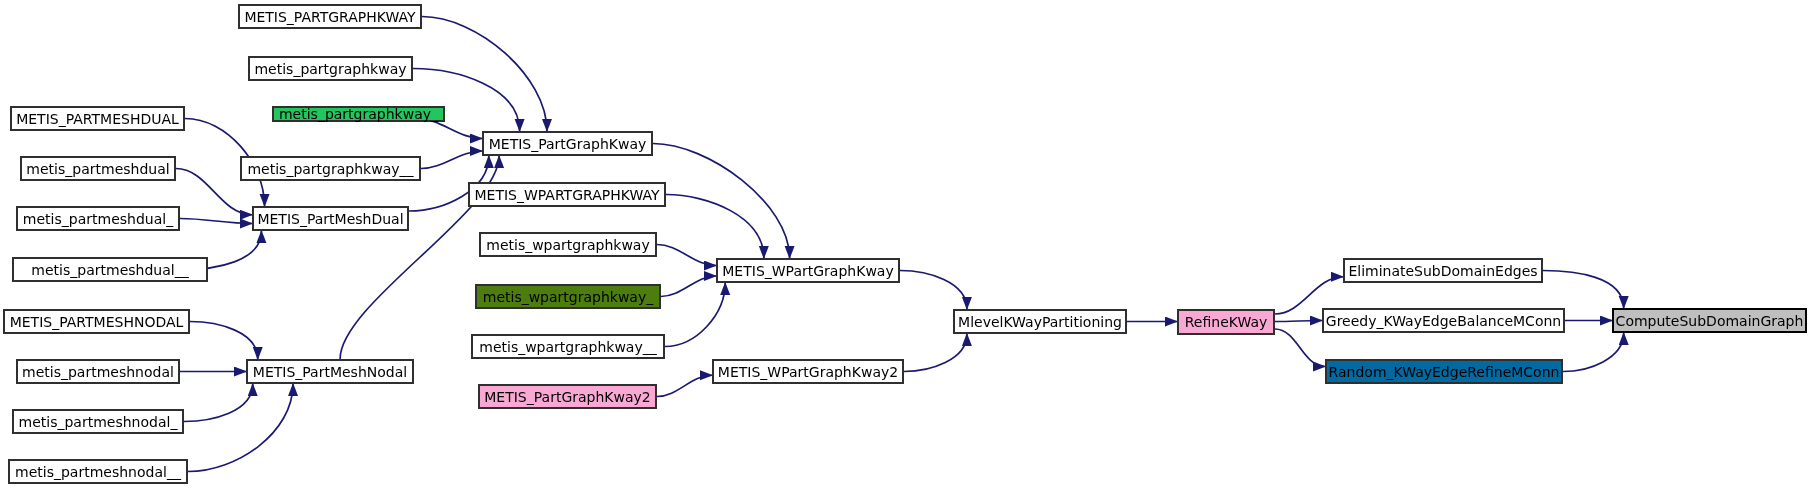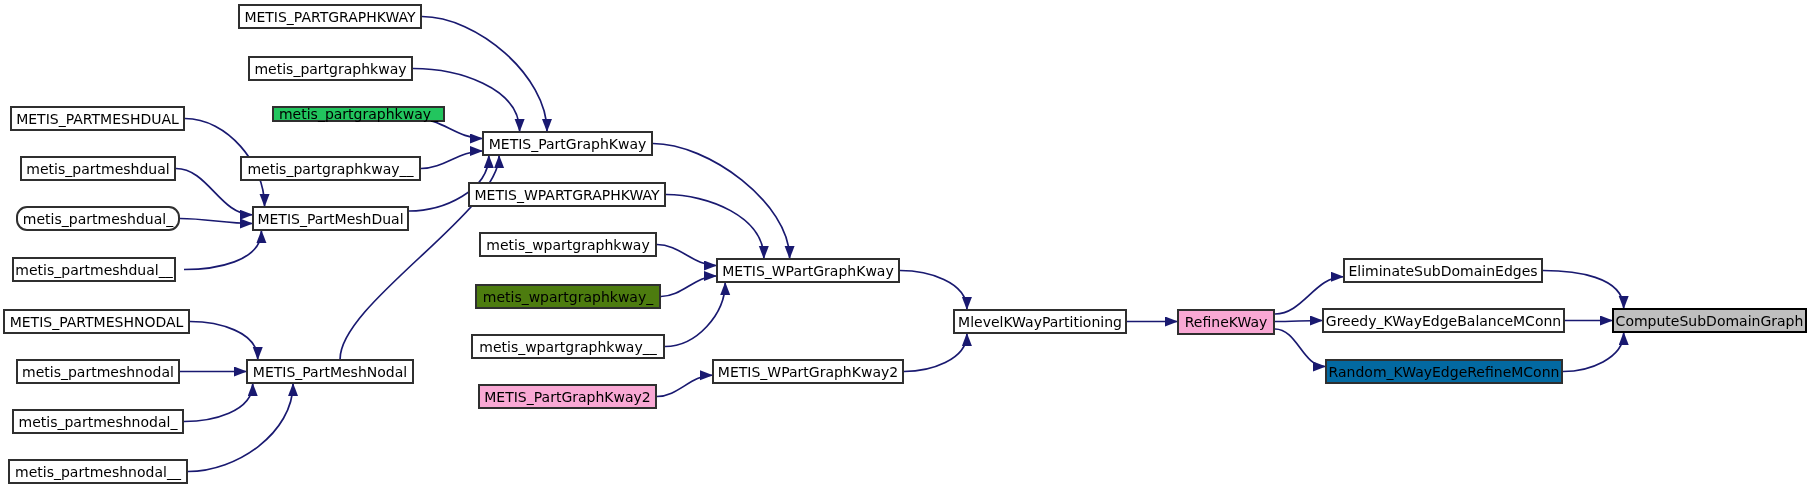--- a/index.html
+++ b/index.html
@@ -74,22 +74,22 @@
         <path d="M 1563 371.5 C 1588.6714424835004 371.5, 1623.7 358.6714424835005, 1623.7 333" class="gedge" stroke="#191970" marker-end="url(#arrow)"></path>
       </g>
   </svg>
   <div id="node-layer">
       <div class="gnode" style="left: 238px; top: 4px; width: 184px; height: 25px; background: rgb(255, 255, 255); border-color: rgb(47, 47, 47);">METIS_PARTGRAPHKWAY</div>
       <div class="gnode" style="left: 248px; top: 56px; width: 165px; height: 25px; background: rgb(255, 255, 255); border-color: rgb(47, 47, 47);">metis_partgraphkway</div>
       <div class="gnode" style="left: 244px; top: 106px; width: 173px; height: 16px; background: #22c55e; border-color: rgb(47, 47, 47); margin-left: 28px;">metis_partgraphkway_</div>
       <div class="gnode" style="left: 240px; top: 156px; width: 181px; height: 25px; background: rgb(255, 255, 255); border-color: rgb(47, 47, 47);">metis_partgraphkway__</div>
       <div class="gnode" style="left: 10px; top: 106px; width: 175px; height: 25px; background: rgb(255, 255, 255); border-color: rgb(47, 47, 47);">METIS_PARTMESHDUAL</div>
       <div class="gnode" style="left: 20px; top: 156px; width: 156px; height: 25px; background: rgb(255, 255, 255); border-color: rgb(47, 47, 47);">metis_partmeshdual</div>
-      <div class="gnode" style="left: 16px; top: 206px; width: 164px; height: 25px; background: rgb(255, 255, 255); border-color: rgb(47, 47, 47); border-radius: 11px;">metis_partmeshdual_</div>
-      <div class="gnode" style="left: 12px; top: 257px; width: 164px; height: 25px; background: rgb(255, 255, 255); border-color: rgb(47, 47, 47);">metis_partmeshdual__</div>
+      <div class="gnode" style="left: 16px; top: 206px; width: 164px; height: 25px; background: rgb(255, 255, 255); border-color: rgb(47, 47, 47);">metis_partmeshdual_</div>
+      <div class="gnode" style="left: 12px; top: 257px; width: 196px; height: 25px; background: rgb(255, 255, 255); border-color: rgb(47, 47, 47);">metis_partmeshdual__</div>
       <div class="gnode" style="left: 3px; top: 309px; width: 187px; height: 25px; background: rgb(255, 255, 255); border-color: rgb(47, 47, 47);">METIS_PARTMESHNODAL</div>
       <div class="gnode" style="left: 16px; top: 359px; width: 164px; height: 25px; background: rgb(255, 255, 255); border-color: rgb(47, 47, 47);">metis_partmeshnodal</div>
       <div class="gnode" style="left: 12px; top: 409px; width: 172px; height: 25px; background: rgb(255, 255, 255); border-color: rgb(47, 47, 47);">metis_partmeshnodal_</div>
       <div class="gnode" style="left: 8px; top: 459px; width: 180px; height: 25px; background: rgb(255, 255, 255); border-color: rgb(47, 47, 47);">metis_partmeshnodal__</div>
       <div class="gnode" style="left: 252px; top: 206px; width: 157px; height: 25px; background: rgb(255, 255, 255); border-color: rgb(47, 47, 47);">METIS_PartMeshDual</div>
       <div class="gnode" style="left: 246px; top: 359px; width: 168px; height: 25px; background: rgb(255, 255, 255); border-color: rgb(47, 47, 47);">METIS_PartMeshNodal</div>
       <div class="gnode" style="left: 482px; top: 131px; width: 171px; height: 25px; background: rgb(255, 255, 255); border-color: rgb(47, 47, 47);">METIS_PartGraphKway</div>
       <div class="gnode" style="left: 468px; top: 182px; width: 198px; height: 25px; background: rgb(255, 255, 255); border-color: rgb(47, 47, 47);">METIS_WPARTGRAPHKWAY</div>
       <div class="gnode" style="left: 479px; top: 232px; width: 178px; height: 25px; background: rgb(255, 255, 255); border-color: rgb(47, 47, 47);">metis_wpartgraphkway</div>
       <div class="gnode" style="left: 475px; top: 284px; width: 186px; height: 25px; background: #4d7c0f; border-color: rgb(47, 47, 47);">metis_wpartgraphkway_</div>

